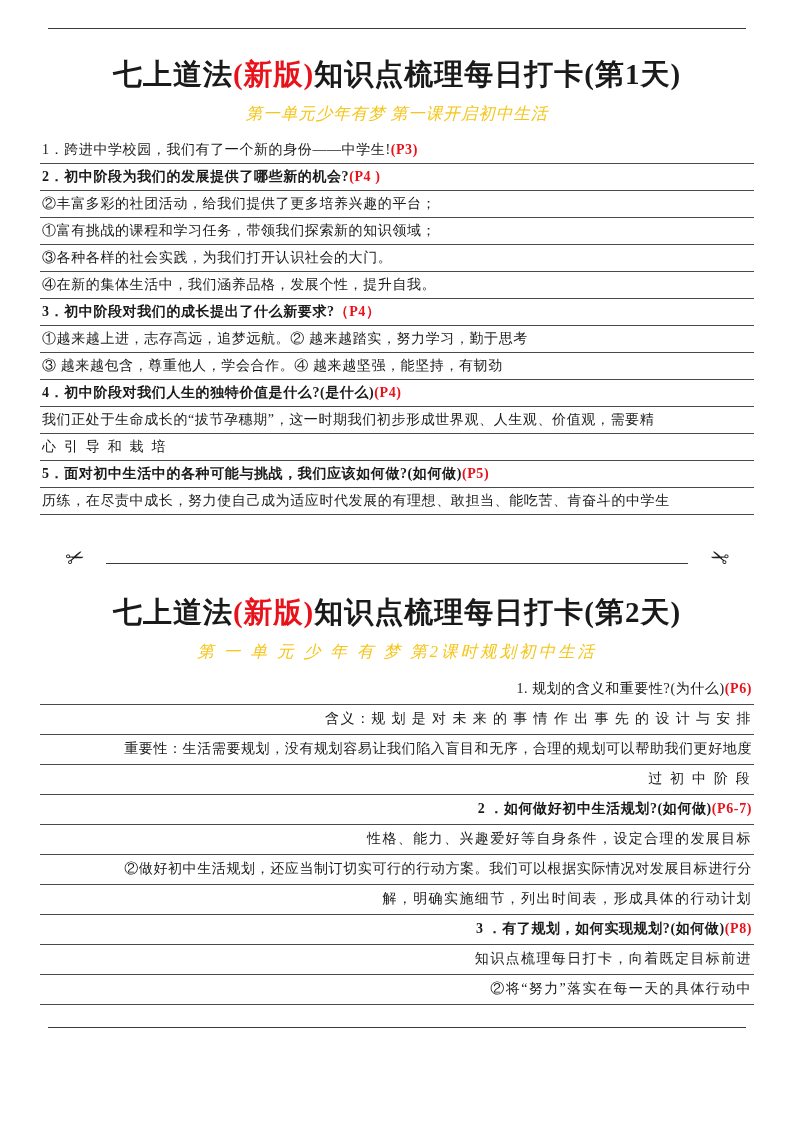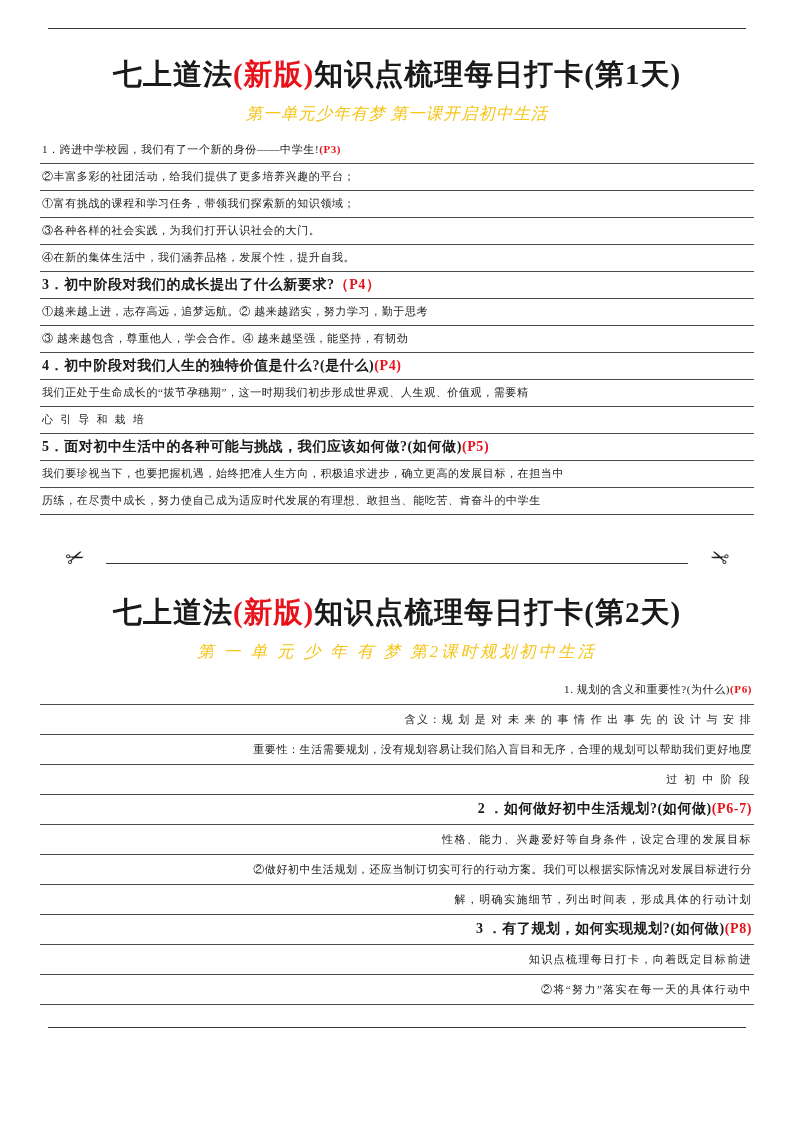--- a/index.html
+++ b/index.html
@@ -50,21 +50,21 @@
   .subtitle.spaced {
     letter-spacing: 3px;
   }
   .lines {
     margin-top: 6px;
   }
   .line {
     border-bottom: 1px solid #4a4a4a;
     padding: 2px 2px 3px 2px;
     min-height: 20px;
-    font-size: 11px;
+    font-size: 14px;
     line-height: 21px;
     letter-spacing: 0.6px;
     position: relative;
   }
   .line.q {
     font-weight: bold;
     font-size: 14px;
   }
   .line.wide {
     letter-spacing: 2.2px;
@@ -121,32 +121,32 @@
   <div class="top-rule"></div>
 
   <div>
     <div class="doc-title">
       <span>七上道法</span><span class="red">(新版)</span><span>知识点梳理每日打卡(第1天)</span>
     </div>
     <div class="subtitle">第一单元少年有梦   第一课开启初中生活</div>
 
     <div class="lines">
       <div class="line"><span>1．跨进中学校园，我们有了一个新的身份——中学生!</span><span class="page-ref">(P3)</span></div>
+      <div class="line q"><span>2．初中阶段为我们的发展提供了哪些新的机会?</span><span class="page-ref">(P4 )</span></div>
       <div class="line"><span>②丰富多彩的社团活动，给我们提供了更多培养兴趣的平台；</span></div>
       <div class="line"><span>①富有挑战的课程和学习任务，带领我们探索新的知识领域；</span></div>
       <div class="line"><span>③各种各样的社会实践，为我们打开认识社会的大门。</span></div>
       <div class="line"><span>④在新的集体生活中，我们涵养品格，发展个性，提升自我。</span></div>
       <div class="line q"><span>3．初中阶段对我们的成长提出了什么新要求?</span><span class="page-ref">（P4）</span></div>
       <div class="line"><span>①越来越上进，志存高远，追梦远航。②  越来越踏实，努力学习，勤于思考</span></div>
       <div class="line"><span>③  越来越包含，尊重他人，学会合作。④  越来越坚强，能坚持，有韧劲</span></div>
       <div class="line q"><span>4．初中阶段对我们人生的独特价值是什么?(是什么)</span><span class="page-ref">(P4)</span></div>
       <div class="line"><span>我们正处于生命成长的“拔节孕穗期”，这一时期我们初步形成世界观、人生观、价值观，需要精</span></div>
       <div class="line wide"><span>心 引 导 和 栽 培</span></div>
       <div class="line q"><span>5．面对初中生活中的各种可能与挑战，我们应该如何做?(如何做)</span><span class="page-ref">(P5)</span></div>
-      <div class="line"><span>我们要珍视当下，也要把握机遇，始终把准人生方向，积极追求进步，确立更高的发展目标，在担当中</span></div>
       <div class="line"><span>历练，在尽责中成长，努力使自己成为适应时代发展的有理想、敢担当、能吃苦、肯奋斗的中学生</span></div>
     </div>
   </div>
 
   <div class="scissor-row">
     <span class="scissor left">✂</span>
     <div class="scissor-line"></div>
     <span class="scissor right">✂</span>
   </div>
 

